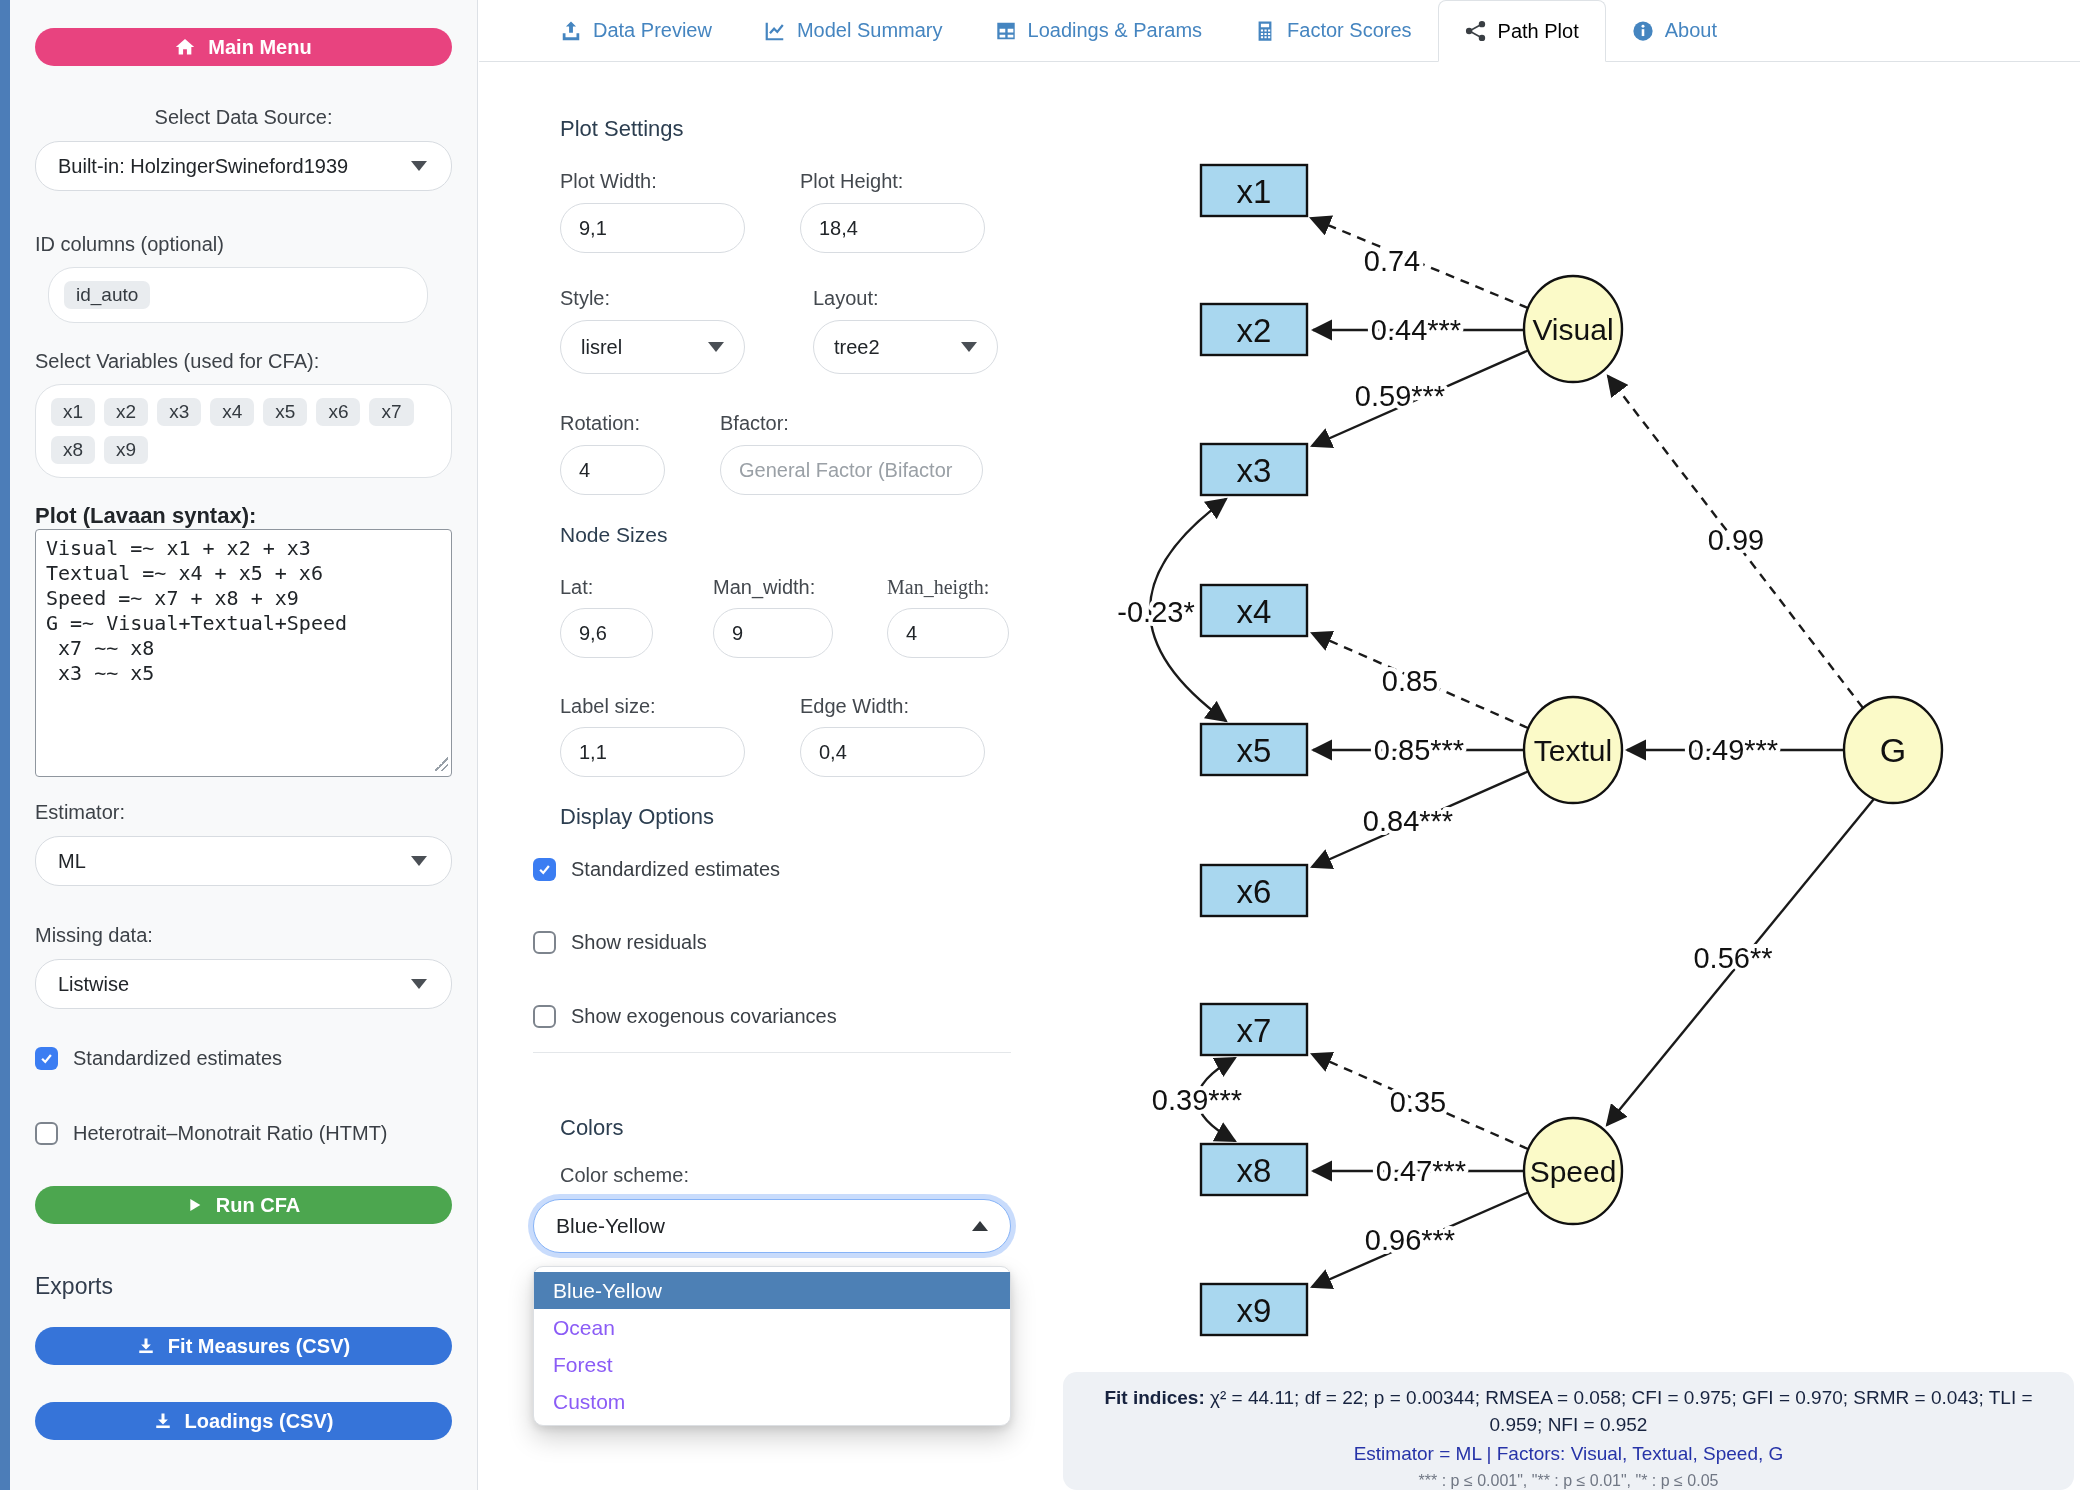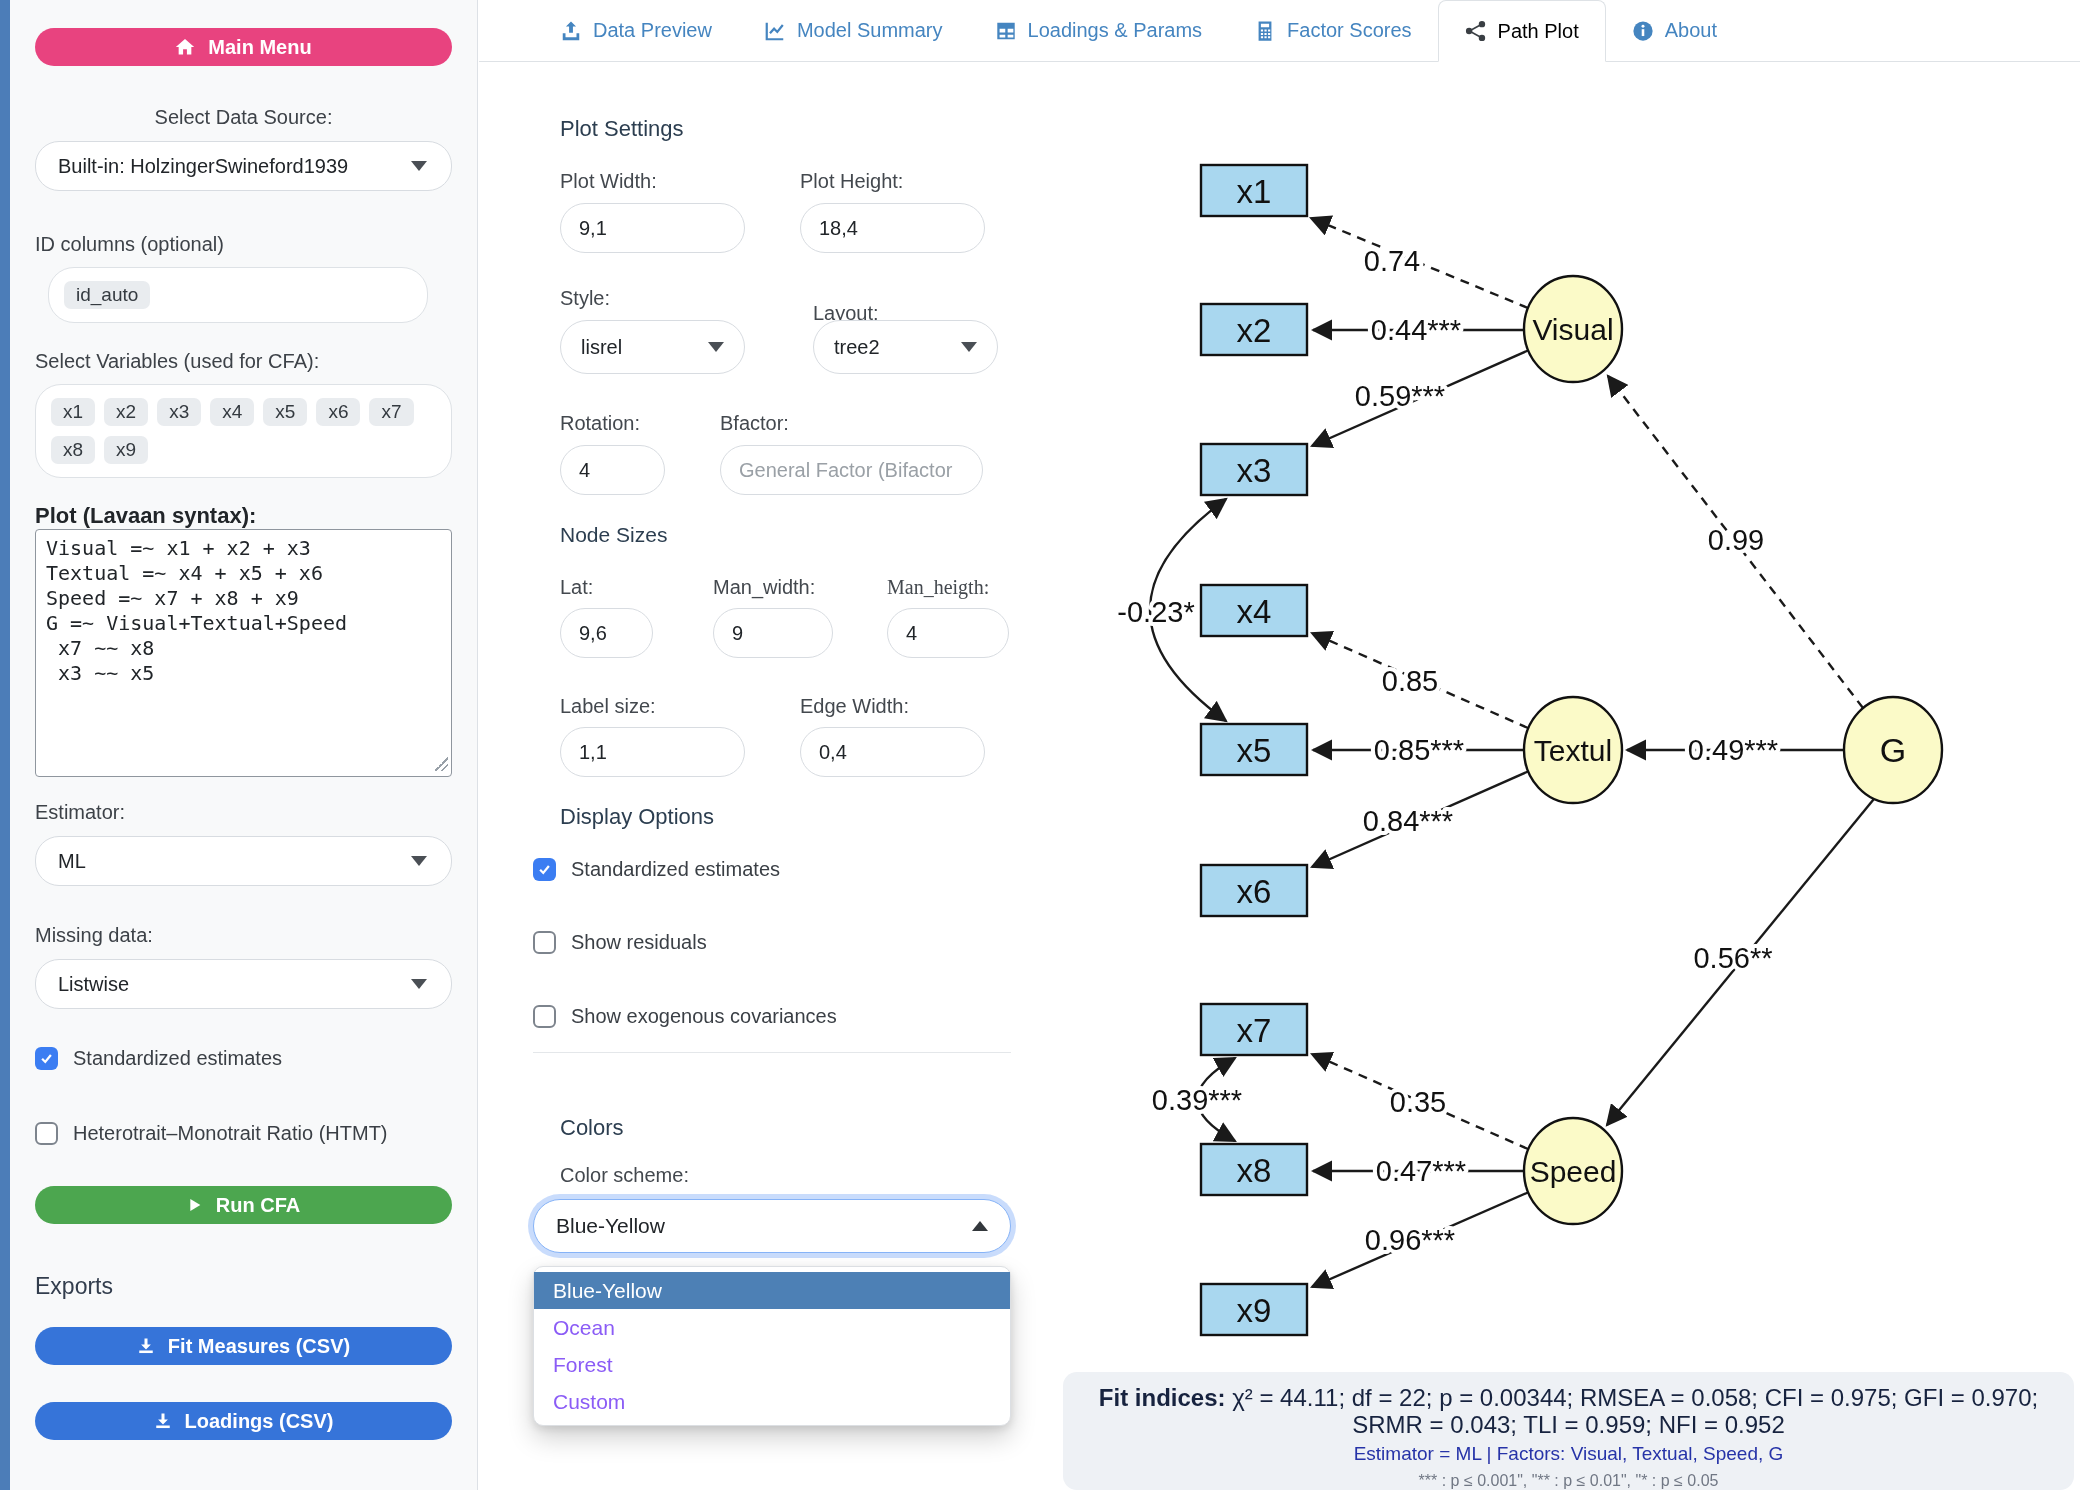--- a/index.html
+++ b/index.html
@@ -83,21 +83,21 @@
   .node-ell{fill:#FBFAC8;stroke:#111;stroke-width:2.4;}
   text.nlab{font-size:33px;fill:#111;text-anchor:middle;font-family:"Liberation Sans",sans-serif;}
   text.nlab-ell{font-size:30px;fill:#111;text-anchor:middle;font-family:"Liberation Sans",sans-serif;}
   text.nlab-g{font-size:34px;fill:#111;text-anchor:middle;font-family:"Liberation Sans",sans-serif;}
   text.elab{font-size:29px;fill:#111;text-anchor:middle;font-family:"Liberation Sans",sans-serif;
     paint-order:stroke;stroke:#ffffff;stroke-width:8px;stroke-linejoin:round;}
 
   
   .fitbox{position:absolute;left:584px;top:1372px;right:6px;height:118px;background:#eef1f5;border-radius:14px;
     text-align:center;box-sizing:border-box;padding-top:12px;}
-  .f1{font-size:24px;color:#17233f;line-height:27px;max-width:945px;margin:0 auto;}
+  .f1{font-size:19px;color:#17233f;line-height:27px;max-width:945px;margin:0 auto;}
   .f2{font-size:19px;color:#2633a8;line-height:27px;margin-top:2px;}
   .f3{font-size:16px;color:#707784;line-height:24px;margin-top:2px;}
 </style>
 </head>
 <body>
 
 <div class="stage">
 
   <div class="accent-strip"></div>
 
@@ -273,21 +273,21 @@
     <div class="s-label" style="left:81px;top:170px;">Plot Width:</div>
     <input class="s-input" style="left: 81px; top: 203px; width: 185px;" value="9,1">
     <div class="s-label" style="left:321px;top:170px;">Plot Height:</div>
     <input class="s-input" style="left: 321px; top: 203px; width: 185px;" value="18,4">
 
     <div class="s-label" style="left:81px;top:287px;">Style:</div>
     <div class="s-select" style="left:81px;top:320px;width:185px;">
       <span>lisrel</span>
       <span class="caret-down"></span>
     </div>
-    <div class="s-label" style="left:334px;top:287px;margin-top:15px;">Layout:</div>
+    <div class="s-label" style="left:334px;top:287px;">Layout:</div>
     <div class="s-select" style="left:334px;top:320px;width:185px;">
       <span>tree2</span>
       <span class="caret-down"></span>
     </div>
 
     <div class="s-label" style="left:81px;top:412px;">Rotation:</div>
     <input class="s-input" style="left: 81px; top: 445px; width: 105px;" value="4">
     <div class="s-label" style="left:241px;top:412px;">Bfactor:</div>
     <input class="s-input" style="left: 241px; top: 445px; width: 263px;" placeholder="General Factor (Bifactor">
 

